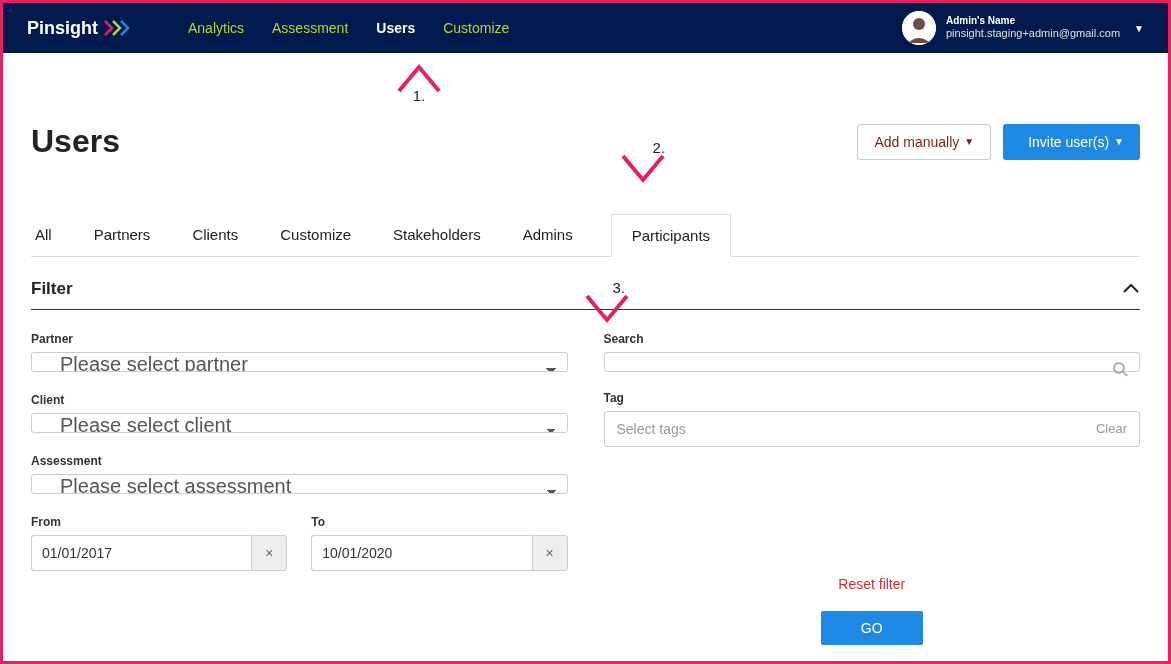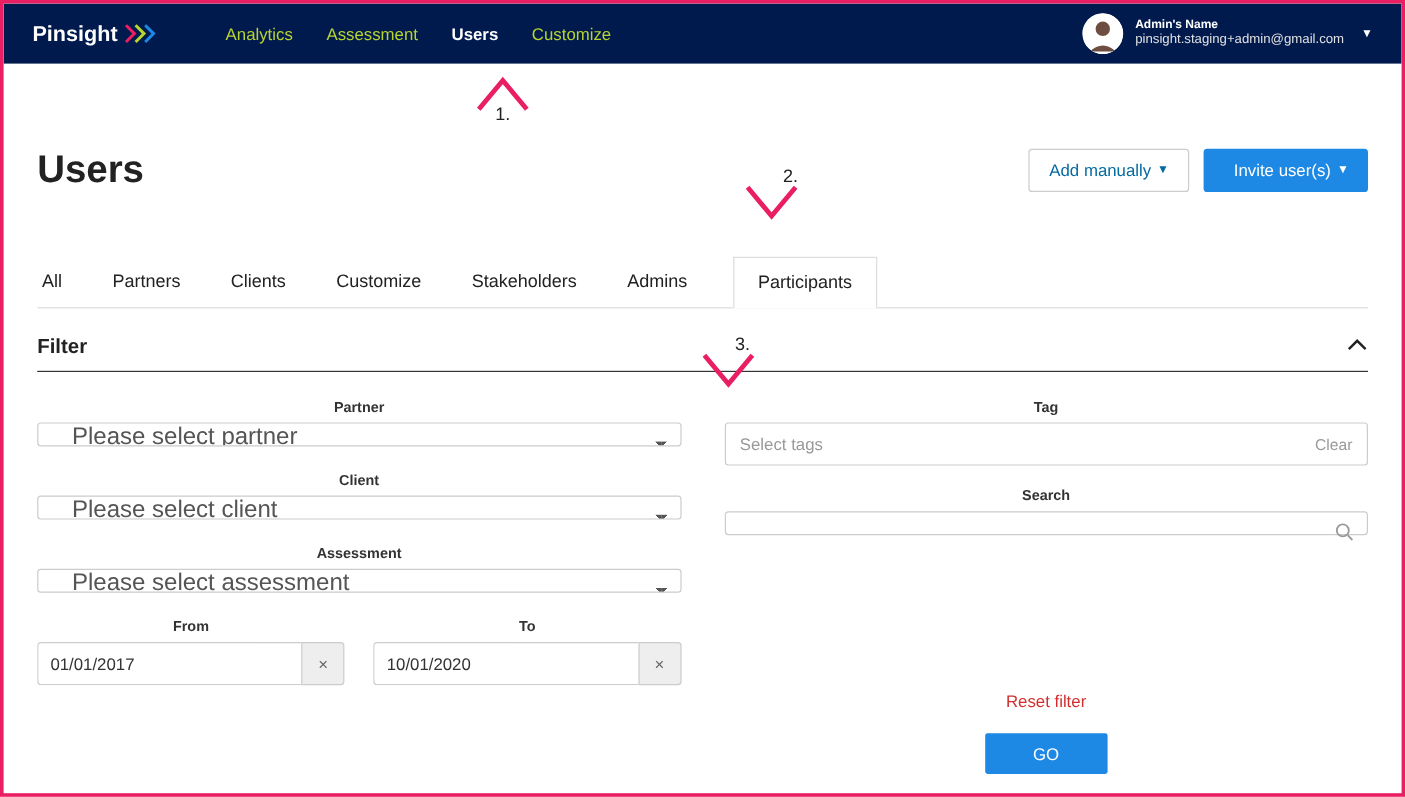--- a/index.html
+++ b/index.html
@@ -18,39 +18,39 @@
   .user-name { font-size: 10px; font-weight: 600; color: #fff; }
   .user-email { font-size: 11px; color: #e0e0e0; }
   .caret-down { color:#fff; font-size:10px; margin-left:4px; }
   
   
   .page { padding: 0 28px 28px 28px; }
   .page-header { display: flex; align-items: center; margin-top: 70px; }
   .page-title { font-size: 32px; font-weight: 600; color: #222; }
   .page-actions { margin-left: auto; display: flex; gap: 12px; }
   .btn { padding: 9px 16px; border-radius: 3px; font-size: 14px; cursor: pointer; display: inline-flex; align-items: center; gap: 5px; }
-  .btn-outline { border: 1px solid #ccc; background: #fff; color: #0369a1; }
+  .btn-outline { border: 1px solid #ccc; background: #fff; color: #7f1d1d; }
   .btn-primary { border: none; background: #1e88e5; color: #ffffff; padding-left: 25px; }
   .btn-primary-sm { border:none; background:#1e88e5; color:#fff; padding:9px 40px; font-size:14px; border-radius:2px; cursor:pointer; }
   .btn-link-red { background:none; border:none; color:#d32f2f; font-size:14px; cursor:pointer; padding:9px 14px; }
   
   
   .tabs { display: flex; gap: 34px; margin-top: 54px; border-bottom: 1px solid #ddd; }
   .tab { padding: 12px 4px; font-size: 15px; color: #222; cursor: pointer; }
   .tab.active { border: 1px solid #ddd; border-bottom: 1px solid #fff; margin-bottom:-1px; padding: 12px 20px; background:#fff; }
   
   
   .filter-header { display: flex; align-items: center; margin-top: 22px; padding-bottom: 10px; border-bottom: 1px solid #333; cursor:pointer; }
   .filter-title { font-size: 17px; font-weight: 600; color: #222; }
   .filter-toggle { margin-left: auto; }
   
   .filter-body { display: flex; gap: 36px; margin-top: 22px; }
   .filter-col { flex: 1; }
   .field { margin-bottom: 18px; }
-  .field-label { font-size: 12px; font-weight: 600; color: #333; margin-bottom: 6px; display:block;text-align:center; }
+  .field-label { font-size: 12px; font-weight: 600; color: #333; margin-bottom: 6px; display:block; }
   .select, .text-input { width: 100%; height: 20px; border: 1px solid #ccc; border-radius: 3px; padding: 0 28px; font-size: 20px; color: #555; background:#fff; }
   .select { appearance: none; background-image: linear-gradient(45deg, transparent 50%, #555 50%), linear-gradient(135deg, #555 50%, transparent 50%); background-position: calc(100% - 16px) 15px, calc(100% - 11px) 15px; background-size: 5px 5px; background-repeat: no-repeat; }
   .tag-input { display:flex; align-items:center; justify-content:space-between; height:36px; border:1px solid #ccc; border-radius:3px; padding:0 12px; font-size:14px; color:#999; }
   .tag-clear { color:#999; font-size:13px; cursor:pointer; }
   .search-wrap { position:relative; }
   .search-icon { position:absolute; right:12px; top:9px; color:#999; }
   
   .date-row { display:flex; gap:24px; }
   .date-field { flex:1; }
   .date-group { display:flex; }
@@ -193,37 +193,37 @@
             <div class="date-clear">
               <span>×</span>
             </div>
           </div>
         </div>
       </div>
     </div>
 
     <div class="filter-col">
       <div class="field">
-        <label class="field-label">Tag</label>
-        <div class="tag-input">
-          <span>Select tags</span>
-          <span class="tag-clear">Clear</span>
-        </div>
-      </div>
-      <div class="field">
         <label class="field-label">Search</label>
         <div class="search-wrap">
           <input class="text-input" style="">
           <span class="search-icon">
             <svg width="16" height="16" viewBox="0 0 16 16">
                 <circle cx="7" cy="7" r="5" fill="none" stroke="#999" stroke-width="1.5"></circle>
                 <line x1="11" y1="11" x2="15" y2="15" stroke="#999" stroke-width="1.5"></line>
               </svg>
           </span>
         </div>
       </div>
+      <div class="field">
+        <label class="field-label">Tag</label>
+        <div class="tag-input">
+          <span>Select tags</span>
+          <span class="tag-clear">Clear</span>
+        </div>
+      </div>
       <div class="filter-actions" style="margin-top:120px;flex-direction:column;">
         <button class="btn-link-red">Reset filter</button>
         <button class="btn-primary-sm">GO</button>
       </div>
     </div>
   </div>
 </div>
 
 </body></html>

